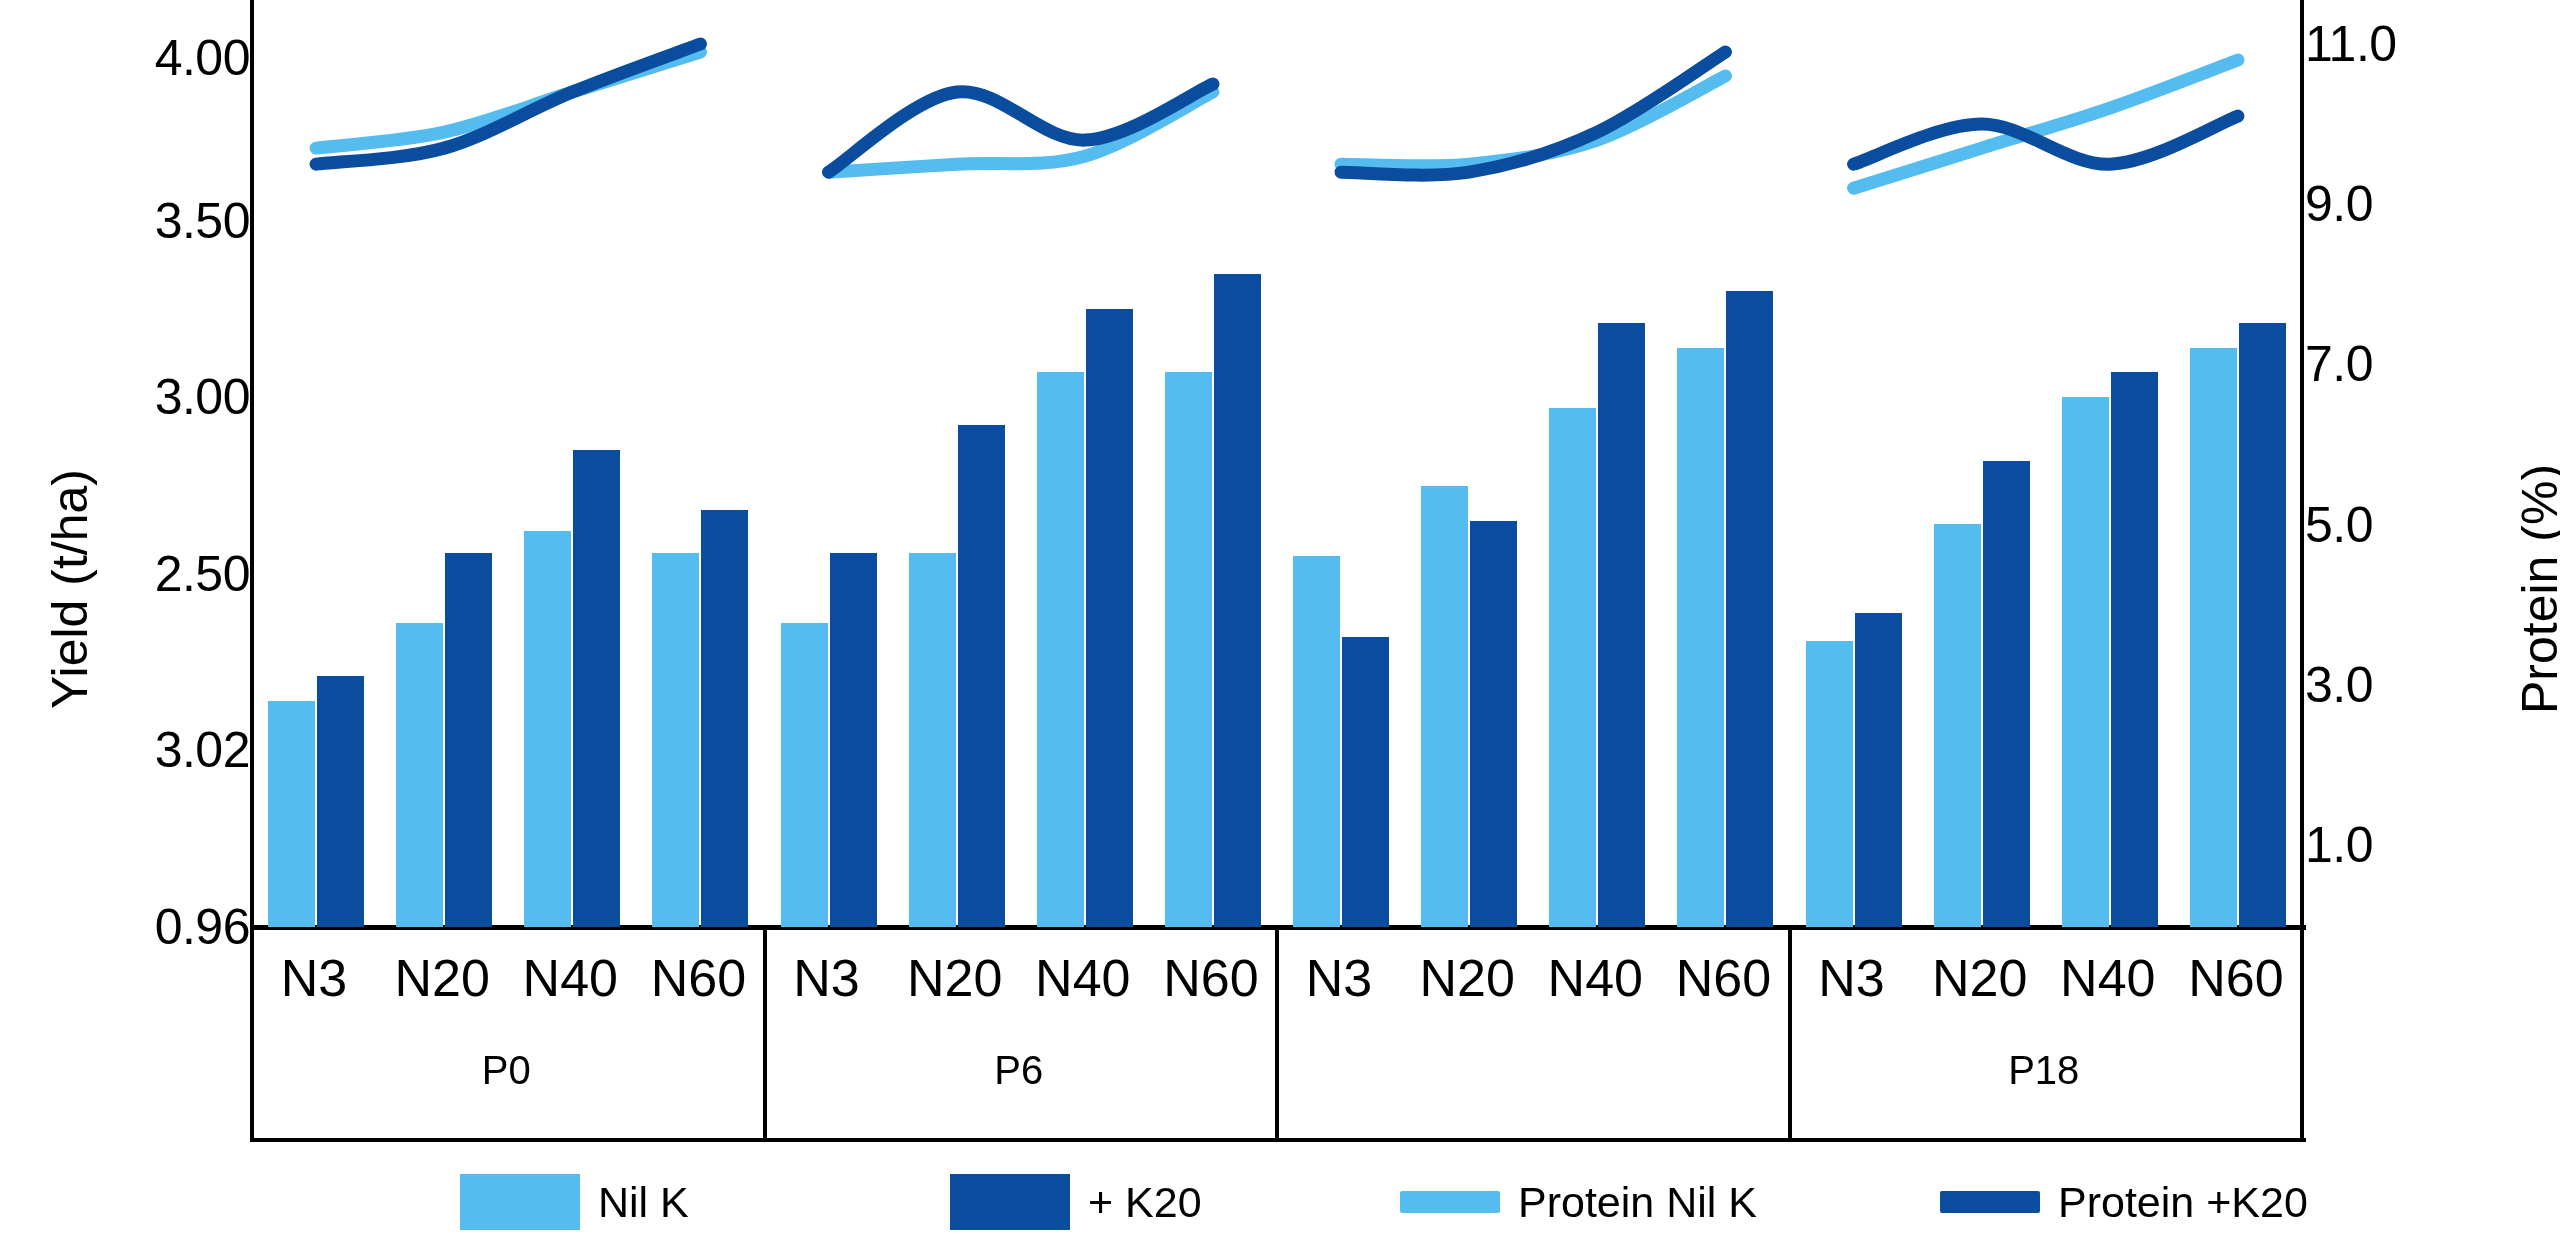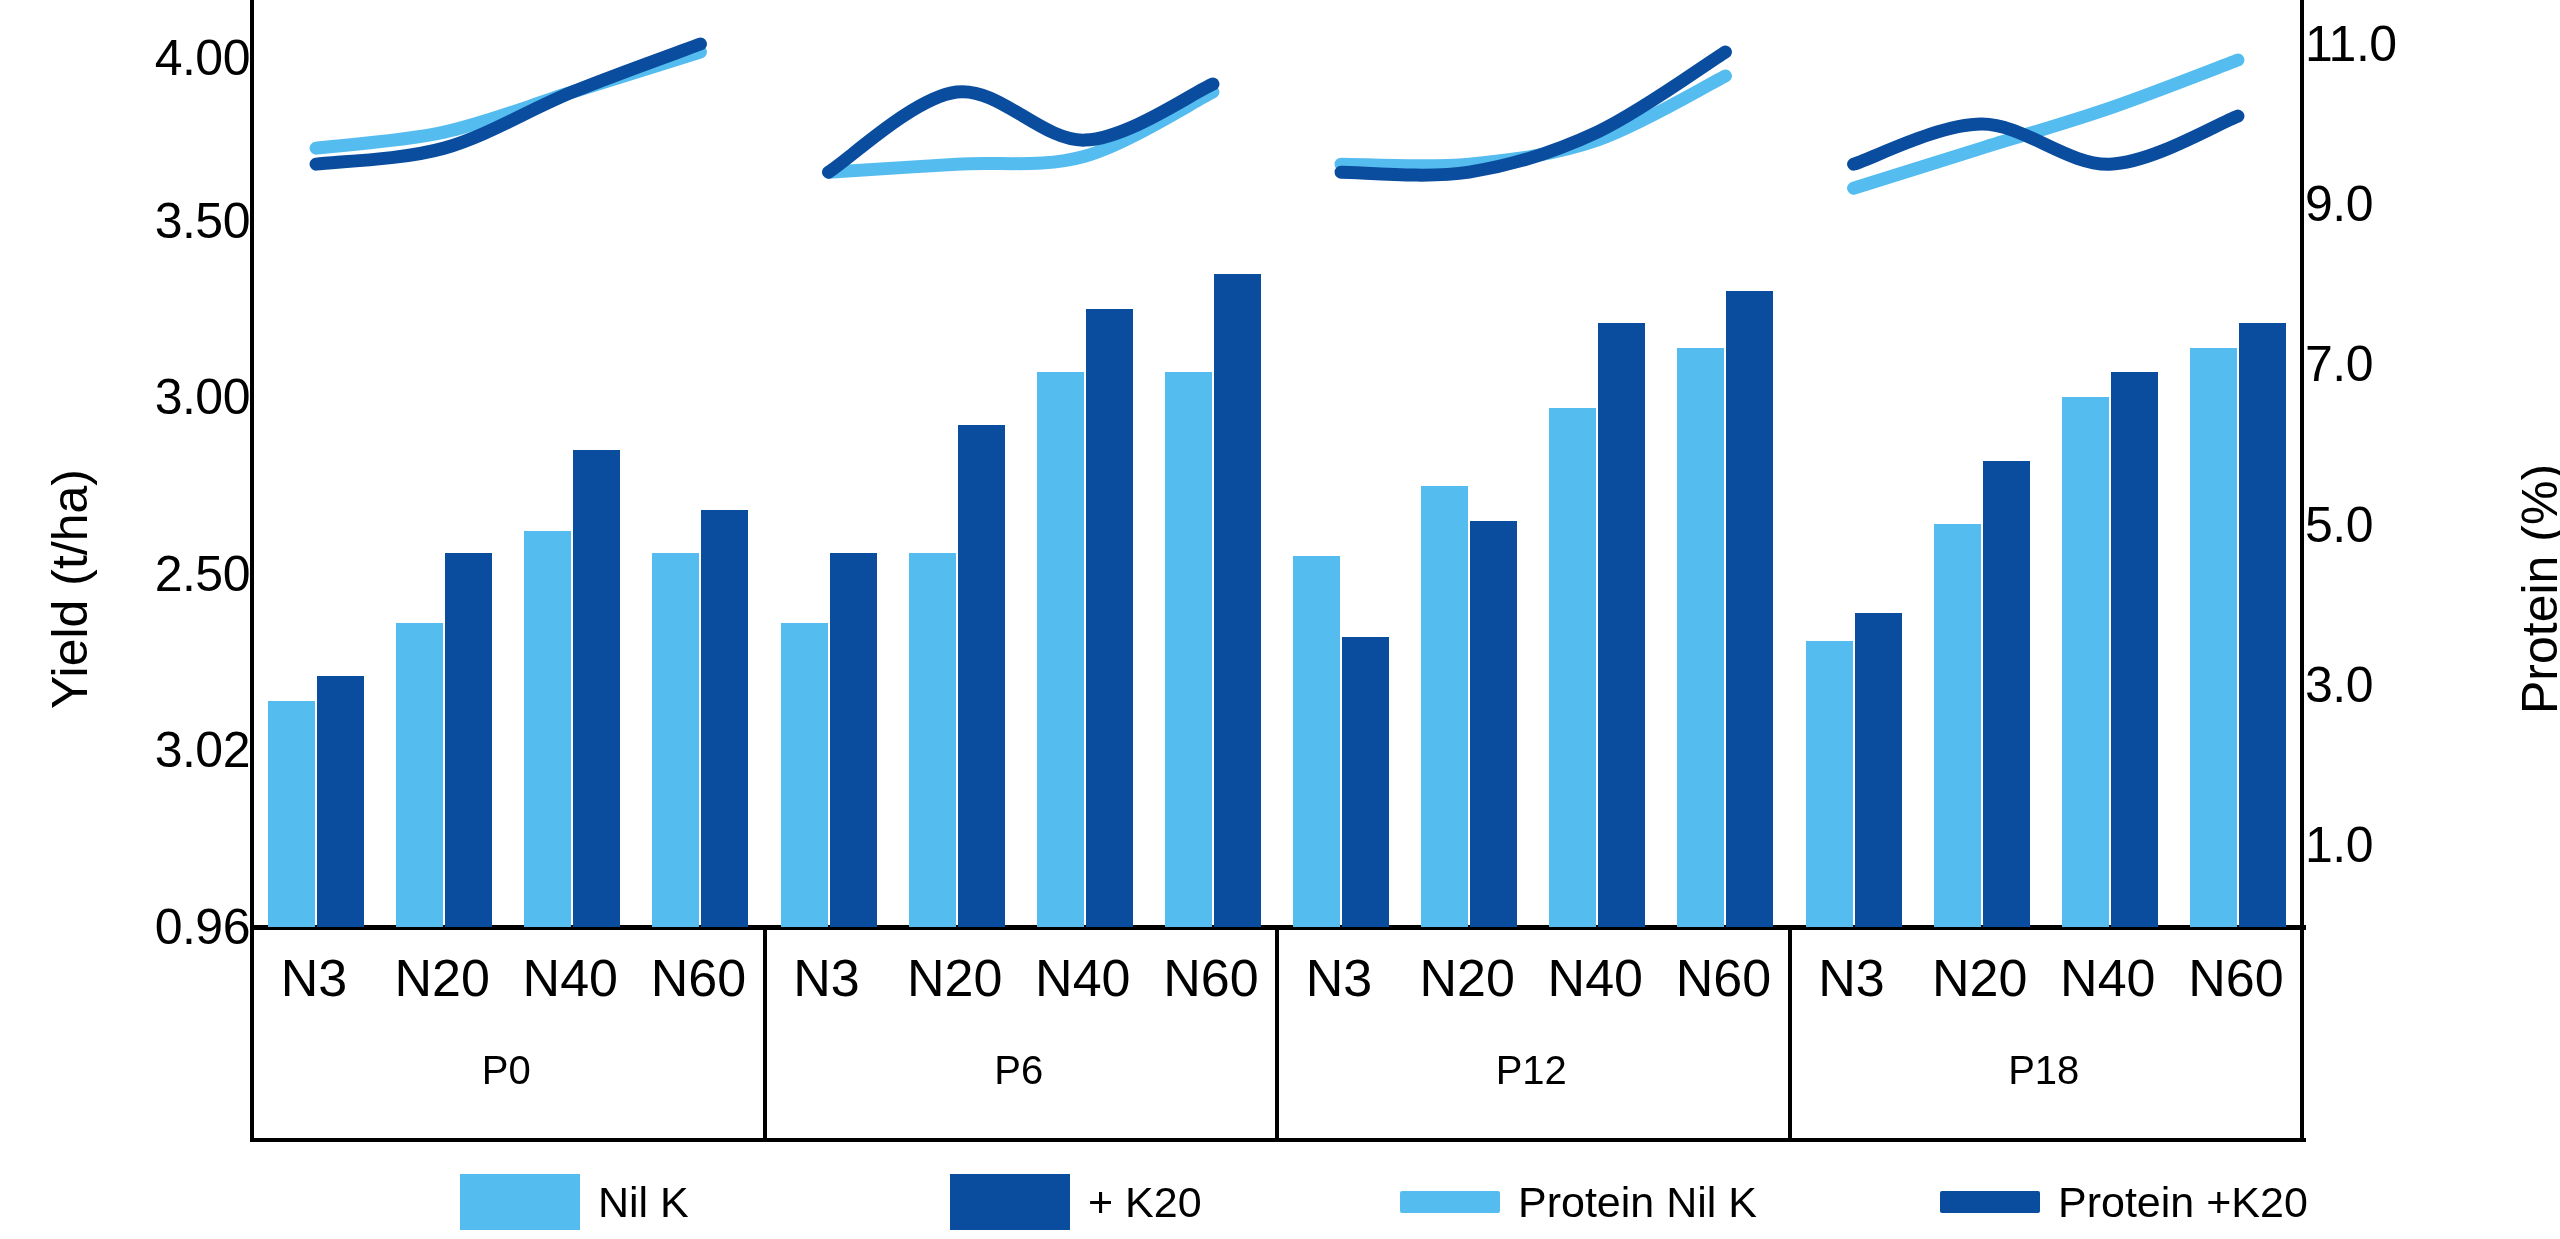--- a/index.html
+++ b/index.html
@@ -141,21 +141,20 @@
         <div class="ncell" style="left: 256.25px; width: 128.125px;">N40</div>
         <div class="ncell" style="left: 384.375px; width: 128.125px;">N60</div>
         <div class="pname">P6</div>
       </div>
       <div class="grp-sep" style="left: 512.5px;"></div>
       <div class="grp" style="left: 1025px; width: 512.5px;">
         <div class="ncell" style="left: 0px; width: 128.125px;">N3</div>
         <div class="ncell" style="left: 128.125px; width: 128.125px;">N20</div>
         <div class="ncell" style="left: 256.25px; width: 128.125px;">N40</div>
         <div class="ncell" style="left: 384.375px; width: 128.125px;">N60</div>
-        <div class="pname">P12</div>
       </div>
       <div class="grp-sep" style="left: 1025px;"></div>
       <div class="grp" style="left: 1537.5px; width: 512.5px;">
         <div class="ncell" style="left: 0px; width: 128.125px;">N3</div>
         <div class="ncell" style="left: 128.125px; width: 128.125px;">N20</div>
         <div class="ncell" style="left: 256.25px; width: 128.125px;">N40</div>
         <div class="ncell" style="left: 384.375px; width: 128.125px;">N60</div>
         <div class="pname">P18</div>
       </div>
       <div class="grp-sep" style="left: 1537.5px;"></div>

